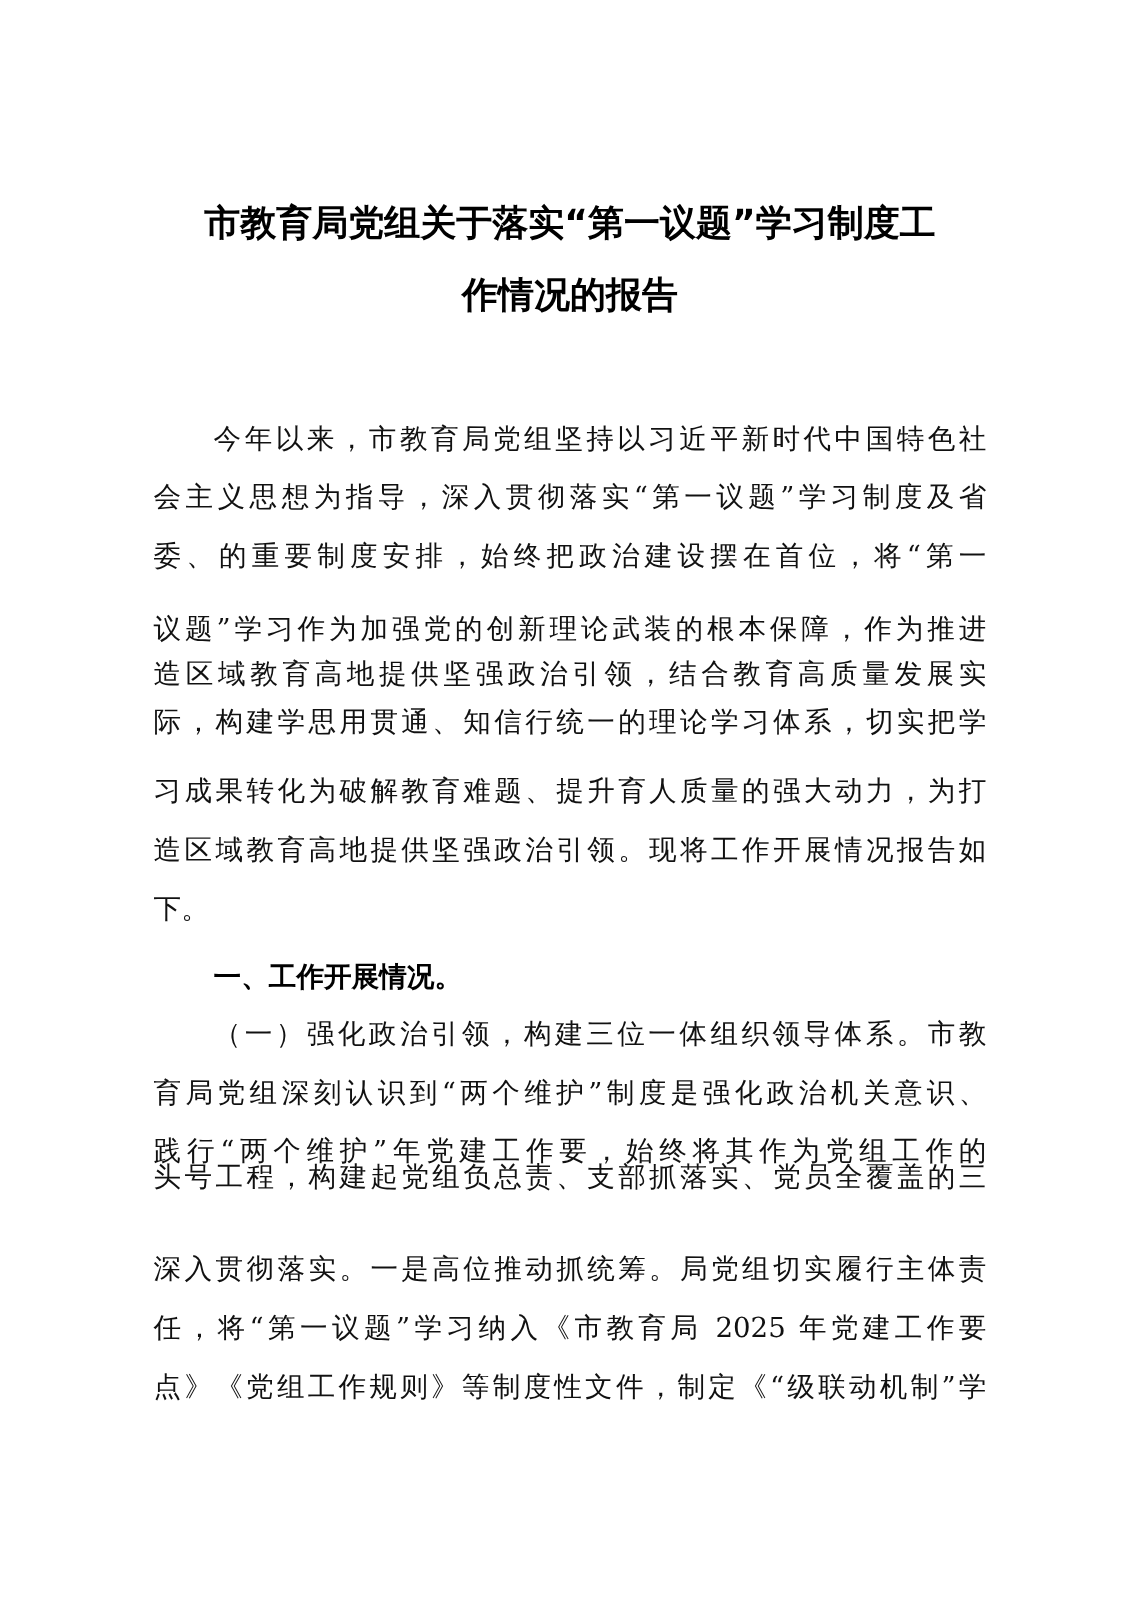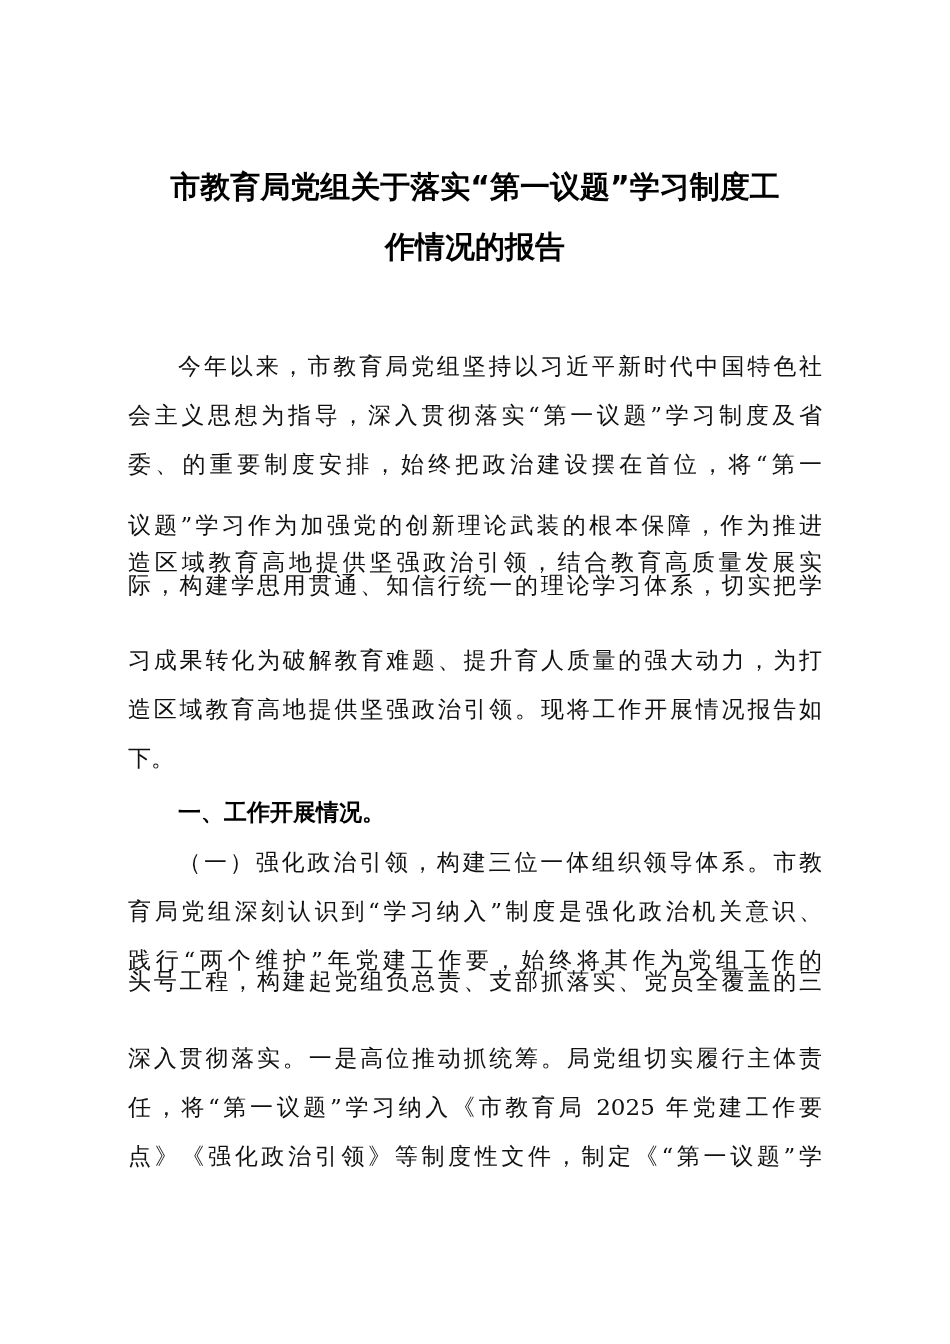--- a/index.html
+++ b/index.html
@@ -45,21 +45,21 @@
       white-space: nowrap;
       text-align: justify;
       text-align-last: justify;
       color: #111;
     }
     .line.last { text-align-last: left; }
     .line.indent { left: 178px; width: 644px; }
     .heading {
       position: absolute;
       left: 178px;
-      font-family: Liberation Mono, monospace;
+      font-family: Liberation Sans, sans-serif;
       font-weight: bold;
       font-size: 23px;
       line-height: 28px;
       color: #000;
       white-space: nowrap;
     }
   </style>
 </head>
 <body>
 
@@ -67,31 +67,31 @@
 
   <div class="title l1">市教育局党组关于落实“第一议题”学习制度工</div>
   <div class="title l2">作情况的报告</div>
 
   <div>
     <div class="line indent" style="top:352px">今年以来，市教育局党组坚持以习近平新时代中国特色社</div>
     <div class="line" style="top:401px">会主义思想为指导，深入贯彻落实“第一议题”学习制度及省</div>
     <div class="line" style="top:450px">委、的重要制度安排，始终把政治建设摆在首位，将“第一</div>
     <div class="line" style="top:511px">议题”学习作为加强党的创新理论武装的根本保障，作为推进</div>
     <div class="line" style="top:548px">造区域教育高地提供坚强政治引领，结合教育高质量发展实</div>
-    <div class="line" style="top:571px">际，构建学思用贯通、知信行统一的理论学习体系，切实把学</div>
+    <div class="line" style="top:588px">际，构建学思用贯通、知信行统一的理论学习体系，切实把学</div>
     <div class="line" style="top:646px">习成果转化为破解教育难题、提升育人质量的强大动力，为打</div>
     <div class="line" style="top:695px">造区域教育高地提供坚强政治引领。现将工作开展情况报告如</div>
     <div class="line last" style="top:744px">下。</div>
   </div>
 
   <div class="heading" style="top:800px">一、工作开展情况。</div>
 
   <div>
     <div class="line indent" style="top:848px">（一）强化政治引领，构建三位一体组织领导体系。市教</div>
-    <div class="line" style="top:897px">育局党组深刻认识到“学习纳入”制度是强化政治机关意识、</div>
+    <div class="line" style="top:897px">育局党组深刻认识到“两个维护”制度是强化政治机关意识、</div>
     <div class="line" style="top:946px">践行“两个维护”年党建工作要，始终将其作为党组工作的</div>
     <div class="line" style="top:967px">头号工程，构建起党组负总责、支部抓落实、党员全覆盖的三</div>
     <div class="line" style="top:1044px">深入贯彻落实。一是高位推动抓统筹。局党组切实履行主体责</div>
     <div class="line" style="top:1093px">任，将“第一议题”学习纳入《市教育局 2025 年党建工作要</div>
-    <div class="line" style="top:1142px">点》《强化政治引领》等制度性文件，制定《“第一议题”学</div>
+    <div class="line" style="top:1142px">点》《党组工作规则》等制度性文件，制定《“级联动机制”学</div>
   </div>
 
 </div>
 
 </body></html>

